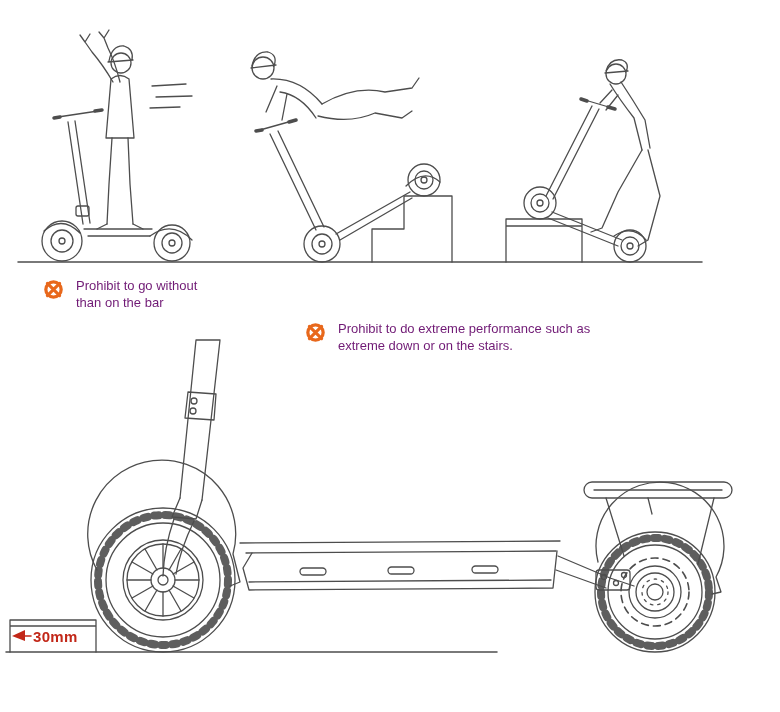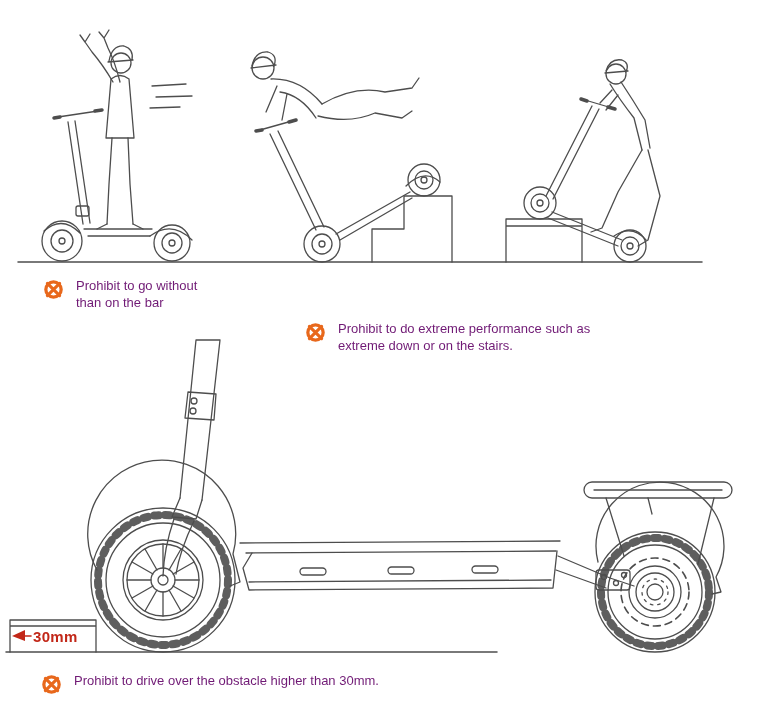--- a/index.html
+++ b/index.html
@@ -223,25 +223,14 @@
       </g>
 
       <g>
         <path class="fill-red" d="M 25 300 L 12 306 L 25 311 Z"></path>
         <path class="red-stroke" d="M 23 306 L 31 306"></path>
         <text class="dim-label" x="33" y="312" fill="#c22718">30mm</text>
       </g>
     </g>
   </svg>
 
-  <div class="caption" style="left:40px; top:672px; width:560px;">
-    <span class="icon-wrap">
-      <svg width="23" height="23" viewBox="0 0 24 24" color="#e8681c">
-        <circle cx="12" cy="12" r="8" fill="none" stroke="currentColor" stroke-width="3.4"></circle>
-        <path d="M 5.6 5.6 L 18.4 18.4 M 18.4 5.6 L 5.6 18.4" stroke="currentColor" stroke-width="3.2" stroke-linecap="round"></path>
-      </svg>
-    </span>
-    <div class="lines">
-      <span>Prohibit to drive over the obstacle higher than 30mm.</span>
-    </div>
-  </div>
 
 </div>
 
 </body></html>

